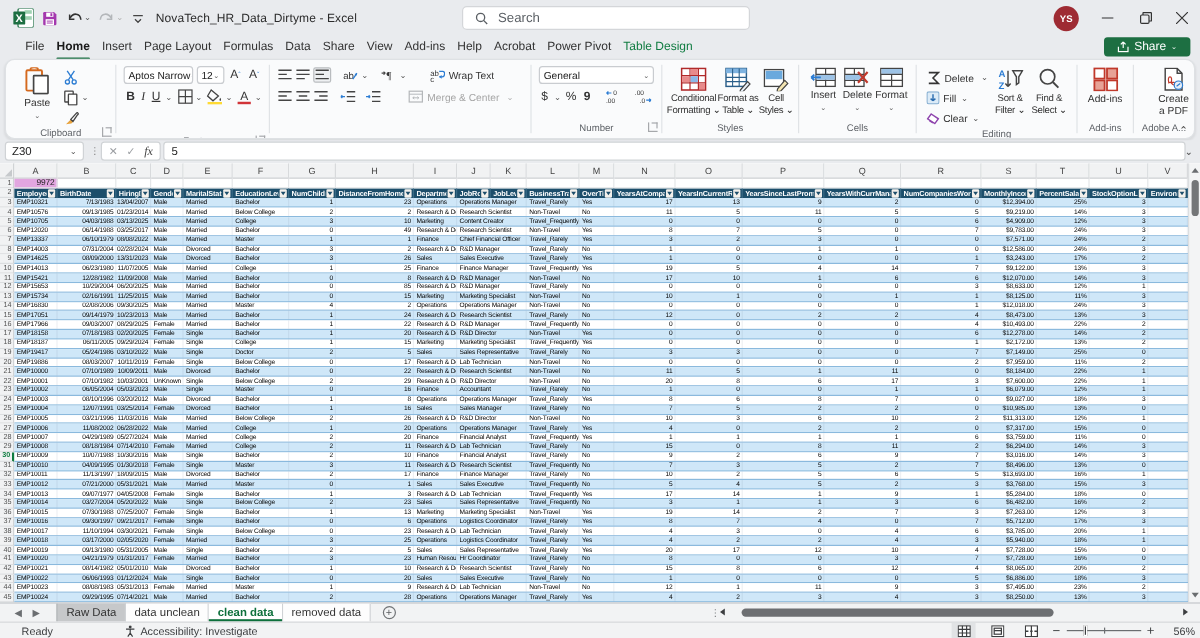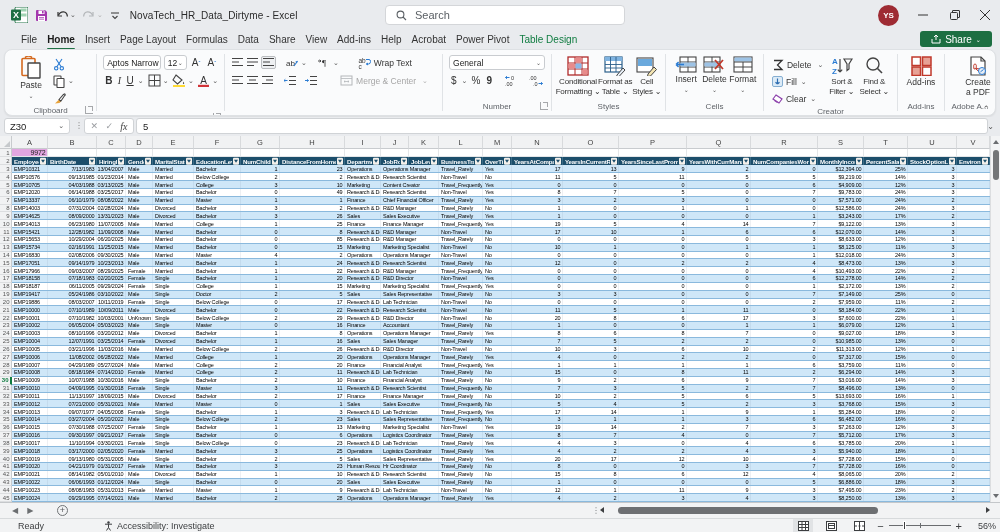--- a/index.html
+++ b/index.html
@@ -615,21 +615,21 @@
         <span class="ic">
             <svg width="20" height="20" viewBox="0 0 20 20">
               <circle cx="9" cy="8" r="6" fill="none" stroke="#444" stroke-width="1.4"></circle>
               <line x1="13.5" y1="12.5" x2="18" y2="17" stroke="#444" stroke-width="1.6"></line>
             </svg>
           </span>
         <span class="lbl">Find &amp;
 Select ⌄</span>
       </div>
     </div>
-    <div class="rgroup-label"><span>Creator</span></div>
+    <div class="rgroup-label"><span>Editing</span></div>
   </div>
   <div class="rsep"></div>
 
   <div class="rgroup" style="width:46px;">
     <div class="rgroup-body" style="justify-content:center;">
       <div class="bigbtn" style="width:42px;">
         <span class="ic">
             <svg width="22" height="20" viewBox="0 0 22 20">
               <rect x="2" y="1" width="8.5" height="8.5" fill="#fff" stroke="#c0392b" stroke-width="1.5"></rect>
               <rect x="12.5" y="1" width="8.5" height="8.5" fill="#e7a296" stroke="#c0392b" stroke-width="1.5"></rect>
@@ -1866,20 +1866,26 @@
     <div id="vthumb"></div>
     <div class="varr" id="varr-dn"></div>
   </div>
 </div>
 
 <div id="tabbar" class="abs">
   <div class="tabnav">
     <span class="tn">◀</span>
     <span class="tn">▶</span>
   </div>
+  <div id="sheettabs" style="display:flex; align-items:stretch;">
+      <div class="sheettab first">Raw Data</div>
+      <div class="sheettab plain">data unclean</div>
+      <div class="sheettab active">clean data</div>
+      <div class="sheettab plain">removed data</div>
+    </div>
   <div id="addsheet">
       <span class="circ">+</span>
     </div>
   <div id="tab-split">⋮</div>
 </div>
 <div id="hscroll" class="abs">
   <div class="harr" id="harr-l"></div>
   <div id="htrack">
       <div id="hthumb"></div>
     </div>

